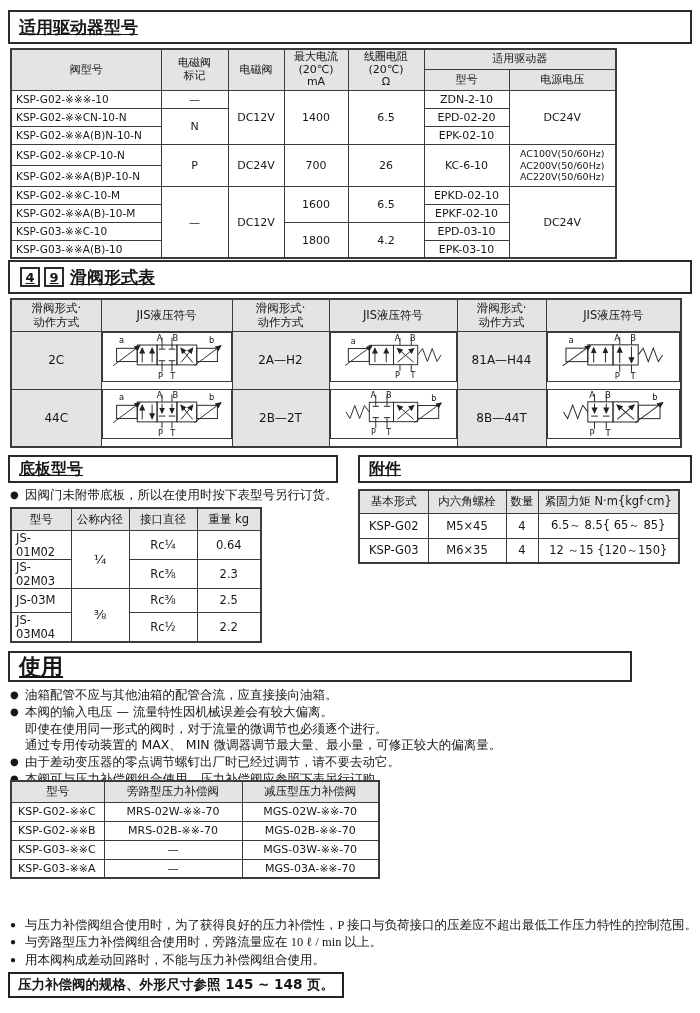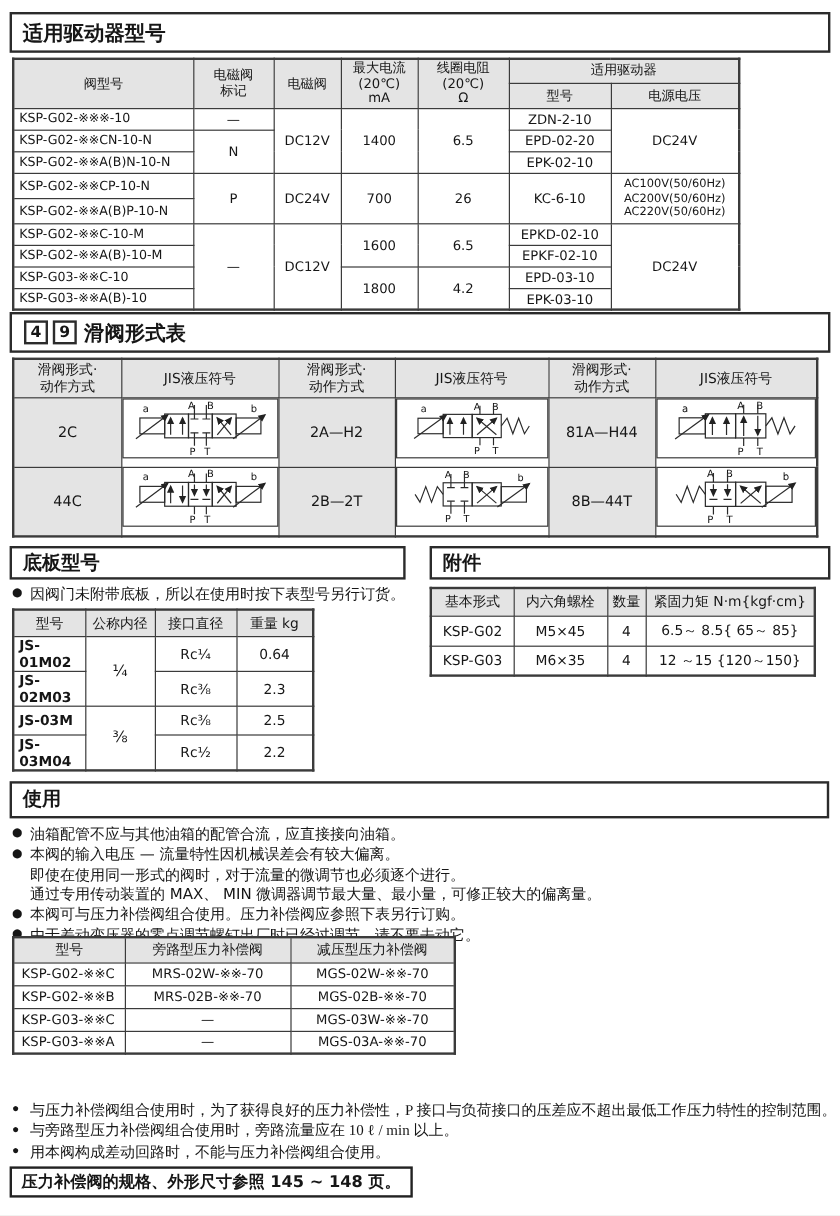--- a/index.html
+++ b/index.html
@@ -2,28 +2,28 @@
 <html><head>
 <meta charset="utf-8">
 <style>
   * { box-sizing: border-box; }
   html,body { margin:0; padding:0; background:#e9e9e6; }
   .page { position:relative; width:700px; height:1013px; background:#ffffff;
           font-family:"DejaVu Sans","Liberation Sans",sans-serif; color:#161616; overflow:hidden; }
 
   
   .tbox { position:absolute; border:2px solid #2b2b2b; background:#fff; font-weight:bold;
-          display:flex; align-items:center; }
+          display:flex; align-items:center;text-decoration:underline; }
   .tbox .txt { padding:0 9px; }
   #title1 { left:8px;  top:10px;  width:684px; height:34px; font-size:17px; }
   #title2 { left:8px;  top:260px; width:684px; height:34px; font-size:17px; }
   #title2 .txt { padding:0 6px;text-align:center; }
   #title3 { left:8px;  top:455px; width:330px; height:28px; font-size:16px; }
   #title4 { left:358px;top:455px; width:334px; height:28px; font-size:16px; }
-  #title5 { left:8px;  top:651px; width:683px; height:31px; font-size:16px; }
+  #title5 { left:8px;  top:651px; width:624px; height:31px; font-size:22px; }
   .numbox { border:2px solid #2b2b2b; width:20px; height:20px; display:flex; align-items:center;
             justify-content:center; font-size:13px; font-weight:bold; margin-left:10px; flex:0 0 auto; }
   .numbox + .numbox { margin-left:4px; }
 
   
   table { border-collapse:collapse; table-layout:fixed; position:absolute; background:#fff;
           border:2px solid #3b3b3b; }
   th,td { border:1px solid #3b3b3b; text-align:center; vertical-align:middle; padding:0 2px;
           overflow:hidden; }
   th { background:#e4e4e4; font-weight:normal; }
@@ -38,21 +38,21 @@
   #t1 .small { font-size:9.5px; line-height:1.2; }
 
   #t2 { left:10px; top:298px; width:670px; font-size:12px; }
   #t2 th { height:32px; line-height:1.25; font-size:11.5px; }
   #t2 tbody tr { height:58px; }
   #t2 td.lab { font-size:12px; }
 
   #t3 { left:10px; top:507px; width:250px; font-size:11.5px; }
   #t3 thead tr { height:22px; }
   #t3 tbody tr { height:24px; }
-  #t3 td.model { text-align:left; padding-left:4px;font-weight:bold; }
+  #t3 td.model { text-align:left; padding-left:4px; }
   #t3 .frac { font-size:13px; }
 
   #t4 { left:358px; top:489px; width:320px; font-size:11.5px; }
   #t4 thead tr { height:23px; }
   #t4 tbody tr { height:25px; }
 
   #t5 { left:10px; top:780px; width:368px; font-size:11px; }
   #t5 thead tr { height:21px; font-size:11.5px; }
   #t5 tbody tr { height:19px; }
   #t5 td.model { text-align:left; padding-left:6px; }
@@ -464,22 +464,22 @@
   </table>
 
   <div class="tbox" id="title5">
     <span class="txt">使用</span>
   </div>
   <div class="blist" id="bullets5">
     <div class="bitem">油箱配管不应与其他油箱的配管合流，应直接接向油箱。</div>
     <div class="bitem">本阀的输入电压 — 流量特性因机械误差会有较大偏离。
 即使在使用同一形式的阀时，对于流量的微调节也必须逐个进行。
 通过专用传动装置的 MAX、 MIN 微调器调节最大量、最小量，可修正较大的偏离量。</div>
+    <div class="bitem">由于差动变压器的零点调节螺钉出厂时已经过调节，请不要去动它。</div>
     <div class="bitem">本阀可与压力补偿阀组合使用。压力补偿阀应参照下表另行订购。</div>
-    <div class="bitem">由于差动变压器的零点调节螺钉出厂时已经过调节，请不要去动它。</div>
   </div>
 
   <table id="t5">
     <colgroup>
         <col style="width:93px">
         <col style="width:138px">
         <col style="width:137px">
       </colgroup>
     <thead>
       <tr>

